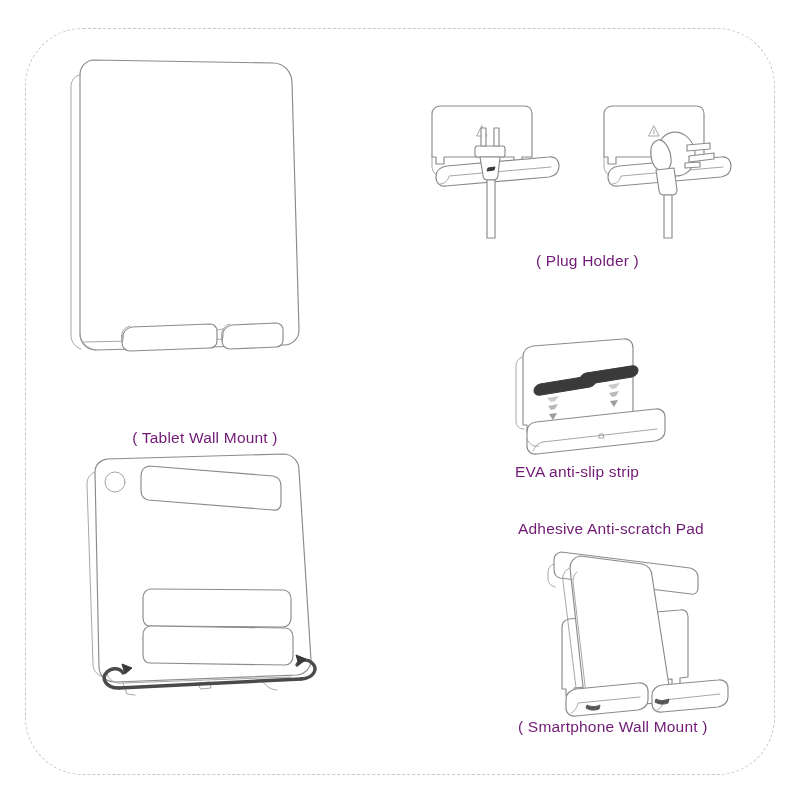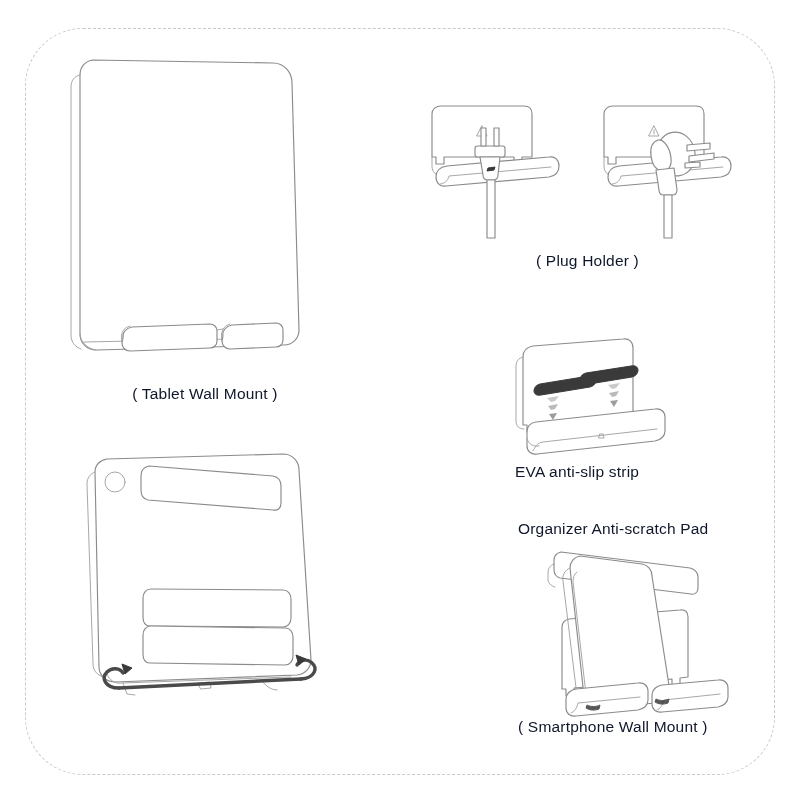--- a/index.html
+++ b/index.html
@@ -27,28 +27,29 @@
     border: 1.2px dashed #c9c9c9;
     border-radius: 58px;
     box-sizing: border-box;
     pointer-events: none;
   }
   .fig {
     position: absolute;
   }
   .caption {
     position: absolute;
-    color: #0f172a;
+    color: #701a75;
     font-size: 15.5px;
     letter-spacing: 0.2px;
     white-space: nowrap;
     font-family: "Liberation Sans", sans-serif;
   }
   .caption.center {
     text-align: center;
+    margin-top: 44px;
   }
   svg { display: block; overflow: visible; }
   .ln  { fill: none; stroke: #8b8b8b; stroke-width: 1.15; stroke-linecap: round; stroke-linejoin: round; }
   .ln-thin { fill: none; stroke: #9d9d9d; stroke-width: 0.9; stroke-linecap: round; stroke-linejoin: round; }
   .face { fill: #ffffff; }
   .dark { fill: #3a3a3a; stroke: #3a3a3a; stroke-width: 1; stroke-linejoin: round; }
   .darkline { fill: none; stroke: #4a4a4a; stroke-width: 3.4; stroke-linecap: round; stroke-linejoin: round; }
 </style>
 </head>
 <body>
@@ -225,21 +226,21 @@
       <path class="darkline" d="M54,238 L236,229"></path>
       <path class="darkline" d="M54,238 C40,238 36,228 42,222 C47,217 55,218 58,223"></path>
       <path class="darkline" d="M236,229 C250,228 253,218 247,213 C242,208 234,210 232,215"></path>
 
       <path class="dark" d="M60,224 l-3,-10 l10,4 Z"></path>
       <path class="dark" d="M234,215 l-3,-10 l10,4 Z"></path>
     </svg>
   </div>
 
   <div class="fig" style="left:505px; top:520px;">
-    <div class="caption" style="left:13px; top:0px;">Organizer Anti-scratch Pad</div>
+    <div class="caption" style="left:13px; top:0px;">Adhesive Anti-scratch Pad</div>
     <svg width="225" height="175" viewBox="0 0 225 175" style="position:absolute; left:25px; top:22px;">
 
       <path class="ln face" d="M32,85 C32,81 35,78 39,77 L150,68
             C155,67 158,70 158,75 L158,135 L150,136 L150,143 L142,144 L142,137
             L44,146 L44,153 L36,154 L36,147 L32,147 Z"></path>
 
       <path class="ln face" d="M24,18 C24,14 27,11 31,10 L160,26
             C165,27 168,31 168,35 L168,46 C168,50 165,53 161,52
             L30,36 C26,35 24,31 24,27 Z"></path>
       <path class="ln-thin" d="M24,22 C20,23 18,27 18,31 L18,37 C18,41 21,44 25,45"></path>

